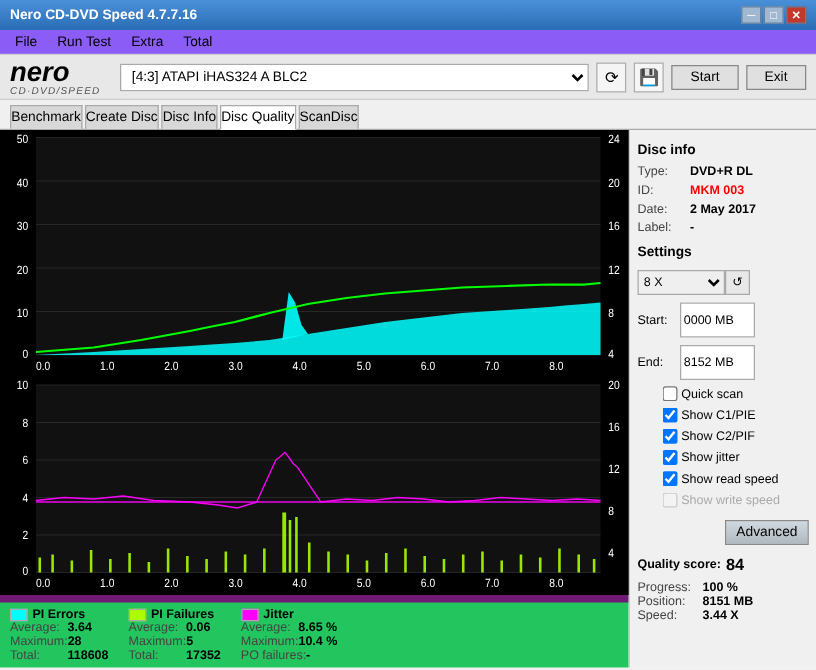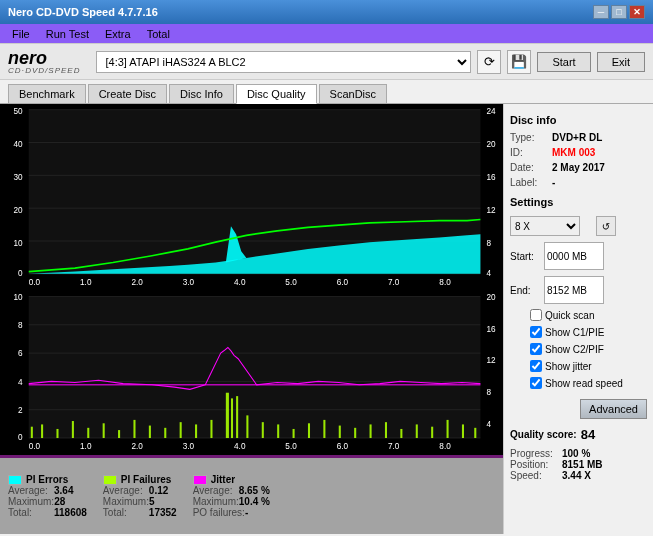--- a/index.html
+++ b/index.html
@@ -91,21 +91,21 @@
 
     
     .tabs {
       background: #f0f0f0;
       display: flex;
       padding: 4px 8px 0;
       border-bottom: 1px solid #aaa;
       gap: 2px;
     }
     .tab {
-      padding: 3px 10px;
+      padding: 3px 0;
       background: #d8d8d8;
       border: 1px solid #aaa;
       border-bottom: none;
       cursor: pointer;
       font-size: 11px;
     }
     .tab.active {
       background: white;
       border-bottom: 1px solid white;
       margin-bottom: -1px;
@@ -114,25 +114,25 @@
 
     
     .main-content {
       display: flex;
       height: calc(536px - 24px - 20px - 36px - 26px);
       background: white;
     }
 
     
     .legend {
-      background: #a3a3a3;
-      display: flex;
-      padding: 16px 8px;
+      background: #22c55e;
+      display: flex;
+      padding: 4px 8px;
       gap: 16px;
-      border-top: 3px solid #701a75;
+      border-top: 6px solid #701a75;
     }
     .legend-group { display: flex; flex-direction: column; }
     .legend-title { display: flex; align-items: center; gap: 4px; font-size: 10px; font-weight: bold; }
     .legend-dot { width: 12px; height: 12px; display: inline-block; }
     .legend-row { font-size: 10px; display: flex; gap: 0; }
     .legend-label { color: #444; min-width: 46px; }
     .legend-value { font-weight: bold; }
 
     
     .sidebar {
@@ -154,21 +154,21 @@
       display: flex;
       font-size: 10px;
       gap: 4px;
     }
     .info-label { color: #444; min-width: 38px; }
     .info-value { color: #000; font-weight: bold; }
     .info-value.red { color: red; }
 
     .settings-row {
       display: flex;
-      gap: 16px;
+      gap: 0;
       margin-top: 2px;
     }
     .speed-select {
       width: 70px; height: 20px;
       border: 1px solid #aaa;
       font-size: 10px;
     }
     .icon-btn-small {
       width: 20px; height: 20px;
       border: 1px solid #aaa;
@@ -230,21 +230,21 @@
 <div class="menubar">
   <div class="menu-item">File</div>
   <div class="menu-item">Run Test</div>
   <div class="menu-item">Extra</div>
   <div class="menu-item">Total</div>
 </div>
 
 <div class="toolbar">
   <div class="logo-area">
     <div style="display:flex;flex-direction:column;line-height:1;">
-      <span style="font-size:18px;font-weight:bold;font-style:italic;color:#000;">nero</span>
+      <span style="font-size:22px;font-weight:bold;font-style:italic;color:#000;">nero</span>
       <span style="font-size:8px;color:#555;font-style:italic;letter-spacing:1px;">CD·DVD/SPEED</span>
     </div>
   </div>
   <select class="drive-select"><option>[4:3]  ATAPI  iHAS324  A BLC2</option></select>
   <div class="toolbar-icon-btn" title="Refresh">⟳</div>
   <div class="toolbar-icon-btn" title="Save">💾</div>
   <button class="btn-start">Start</button>
   <button class="btn-exit">Exit</button>
 </div>
 
@@ -410,21 +410,21 @@
         </div>
       </div>
 
       <div class="legend-group">
         <div class="legend-title">
           <span class="legend-dot" style="background:#aaff00; width:14px; height:10px; display:inline-block; border:1px solid #aaa;"></span>
           <span>PI Failures</span>
         </div>
         <div class="legend-row">
           <span class="legend-label">Average:</span>
-          <span class="legend-value">0.12</span>
+          <span class="legend-value">0.06</span>
         </div>
         <div class="legend-row">
           <span class="legend-label">Maximum:</span>
           <span class="legend-value">5</span>
         </div>
         <div class="legend-row">
           <span class="legend-label">Total:</span>
           <span class="legend-value">17352</span>
         </div>
       </div>
@@ -500,20 +500,24 @@
       <input type="checkbox" checked="" style="">
       <span>Show C2/PIF</span>
     </div>
     <div class="checkbox-row">
       <input type="checkbox" checked="" style="">
       <span>Show jitter</span>
     </div>
     <div class="checkbox-row">
       <input type="checkbox" checked="" style="">
       <span>Show read speed</span>
+    </div>
+    <div class="checkbox-row">
+      <input type="checkbox" disabled="" style="">
+      <span style="color:#aaa;">Show write speed</span>
     </div>
 
     <div style="display:flex; justify-content:flex-end; margin-top:4px;">
       <button class="advanced-btn">Advanced</button>
     </div>
 
     <div class="quality-score-row">
       <span class="quality-label">Quality score:</span>
       <span class="quality-value">84</span>
     </div>

